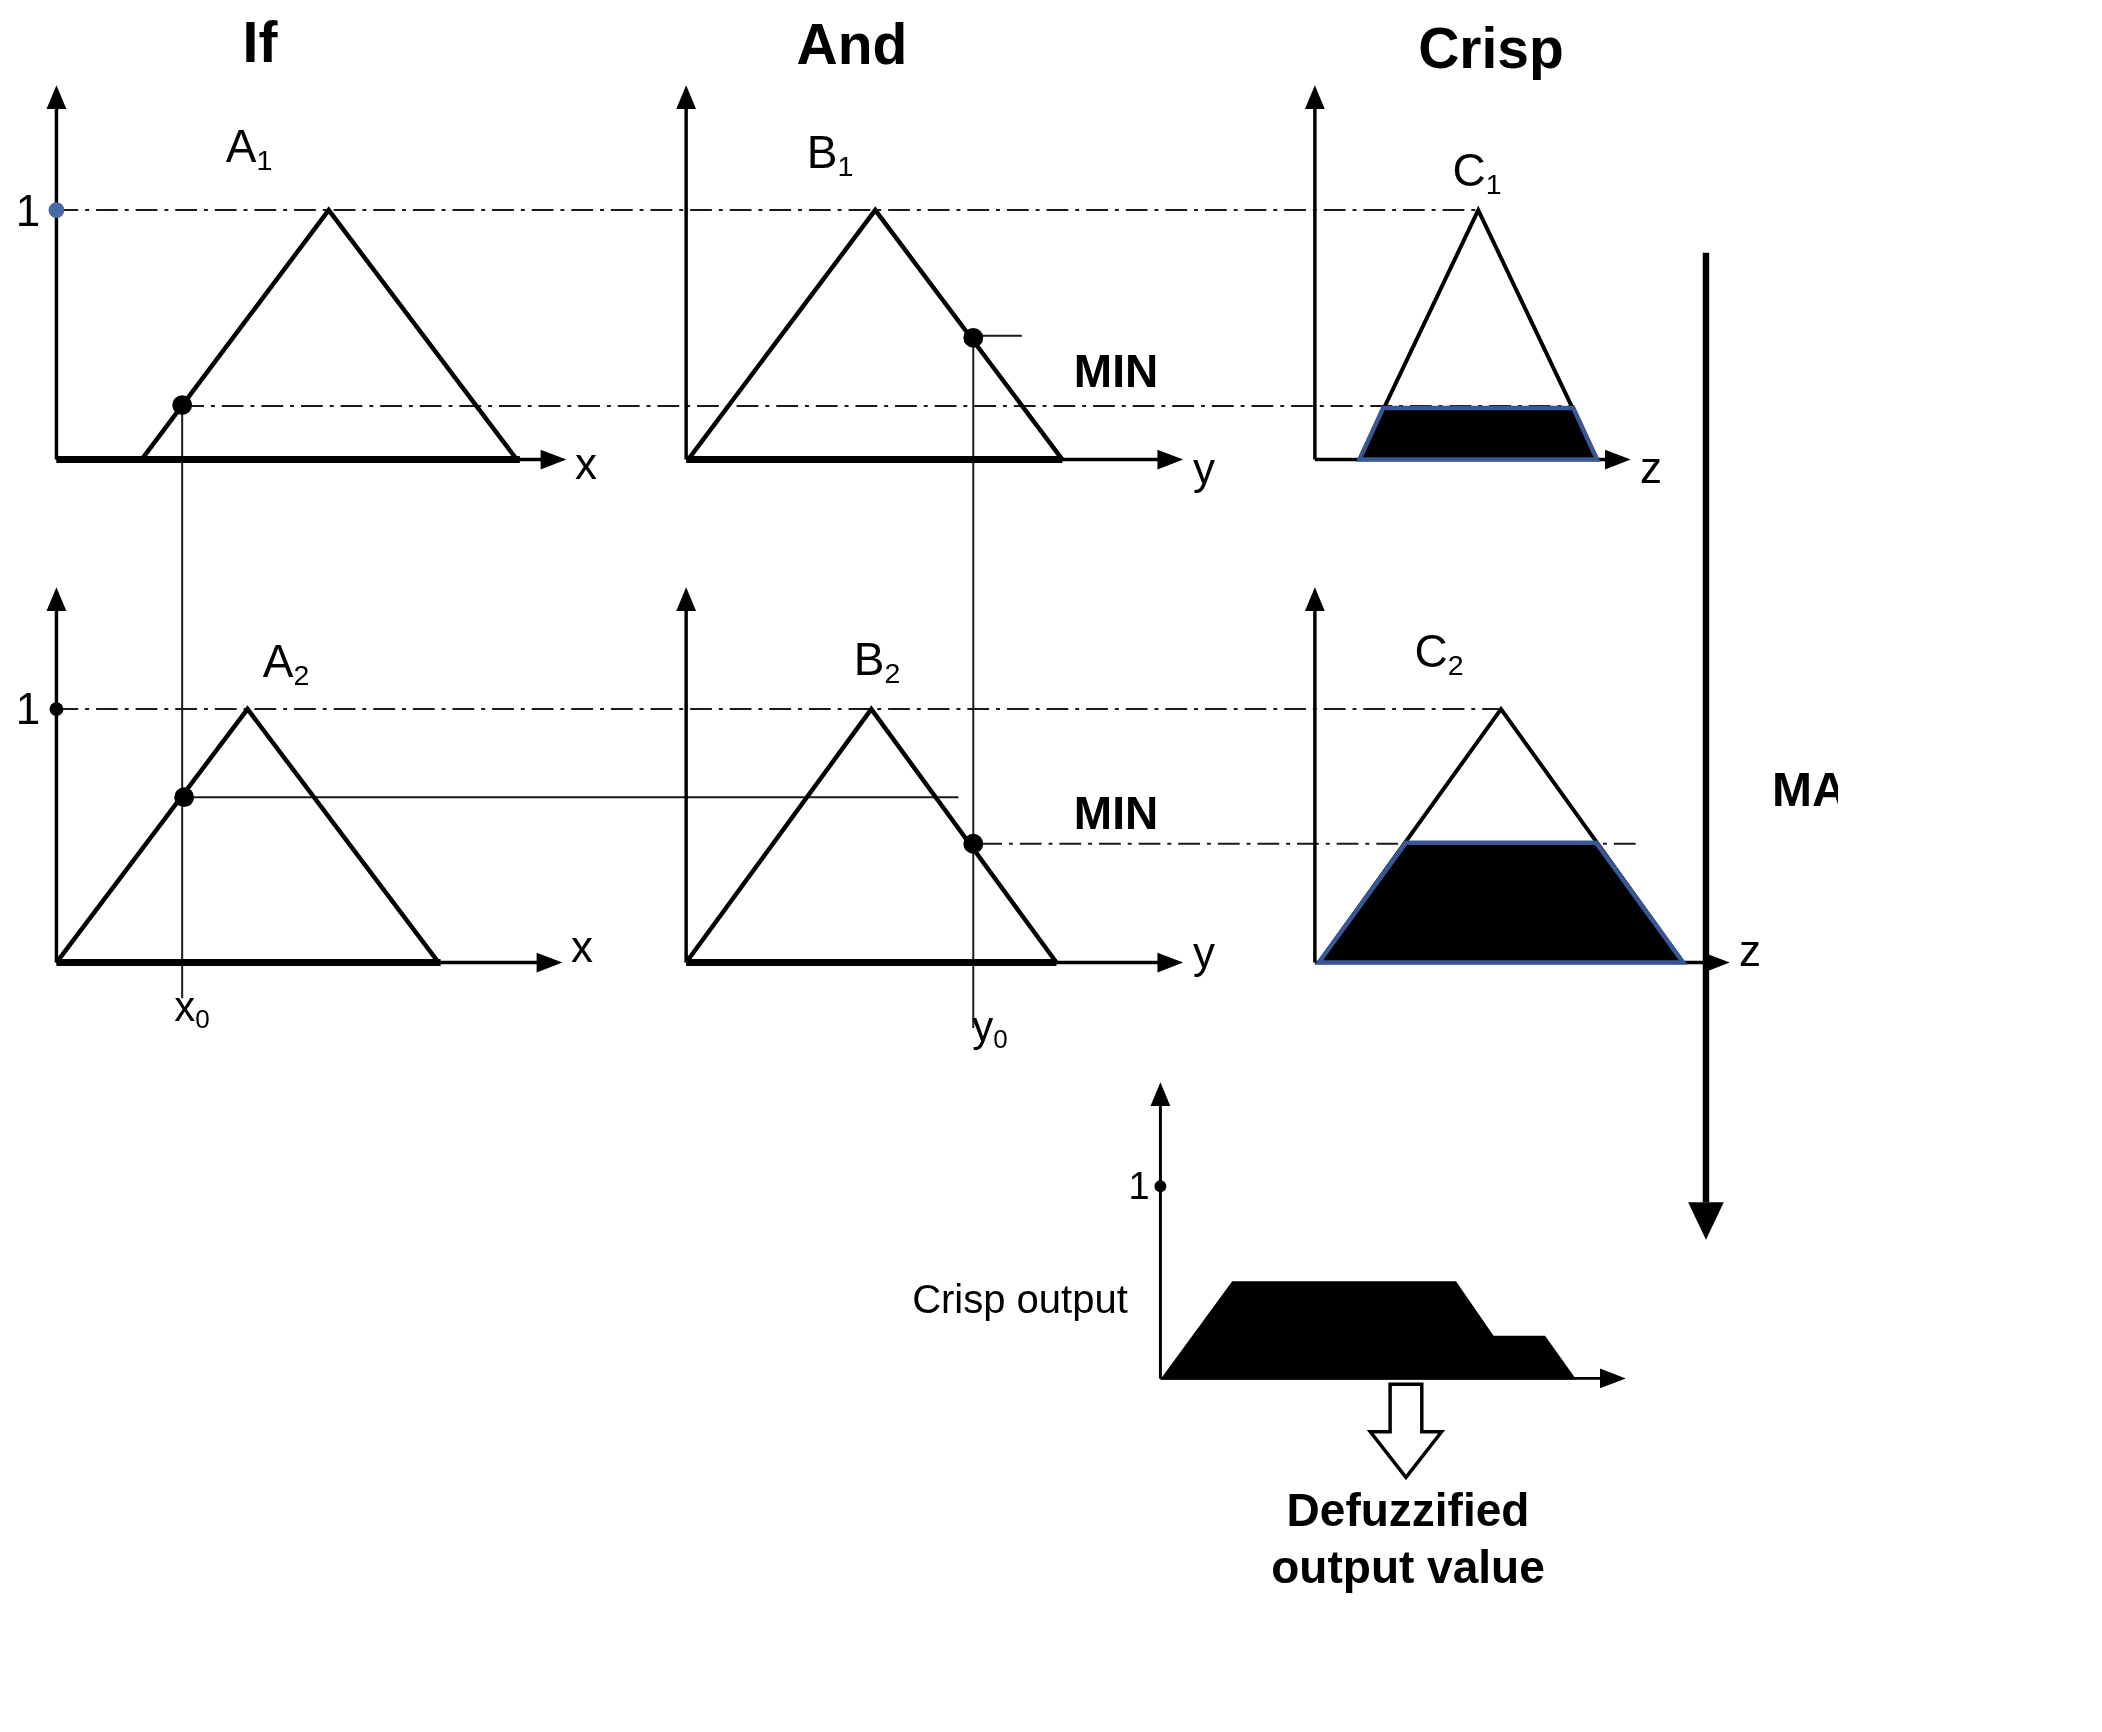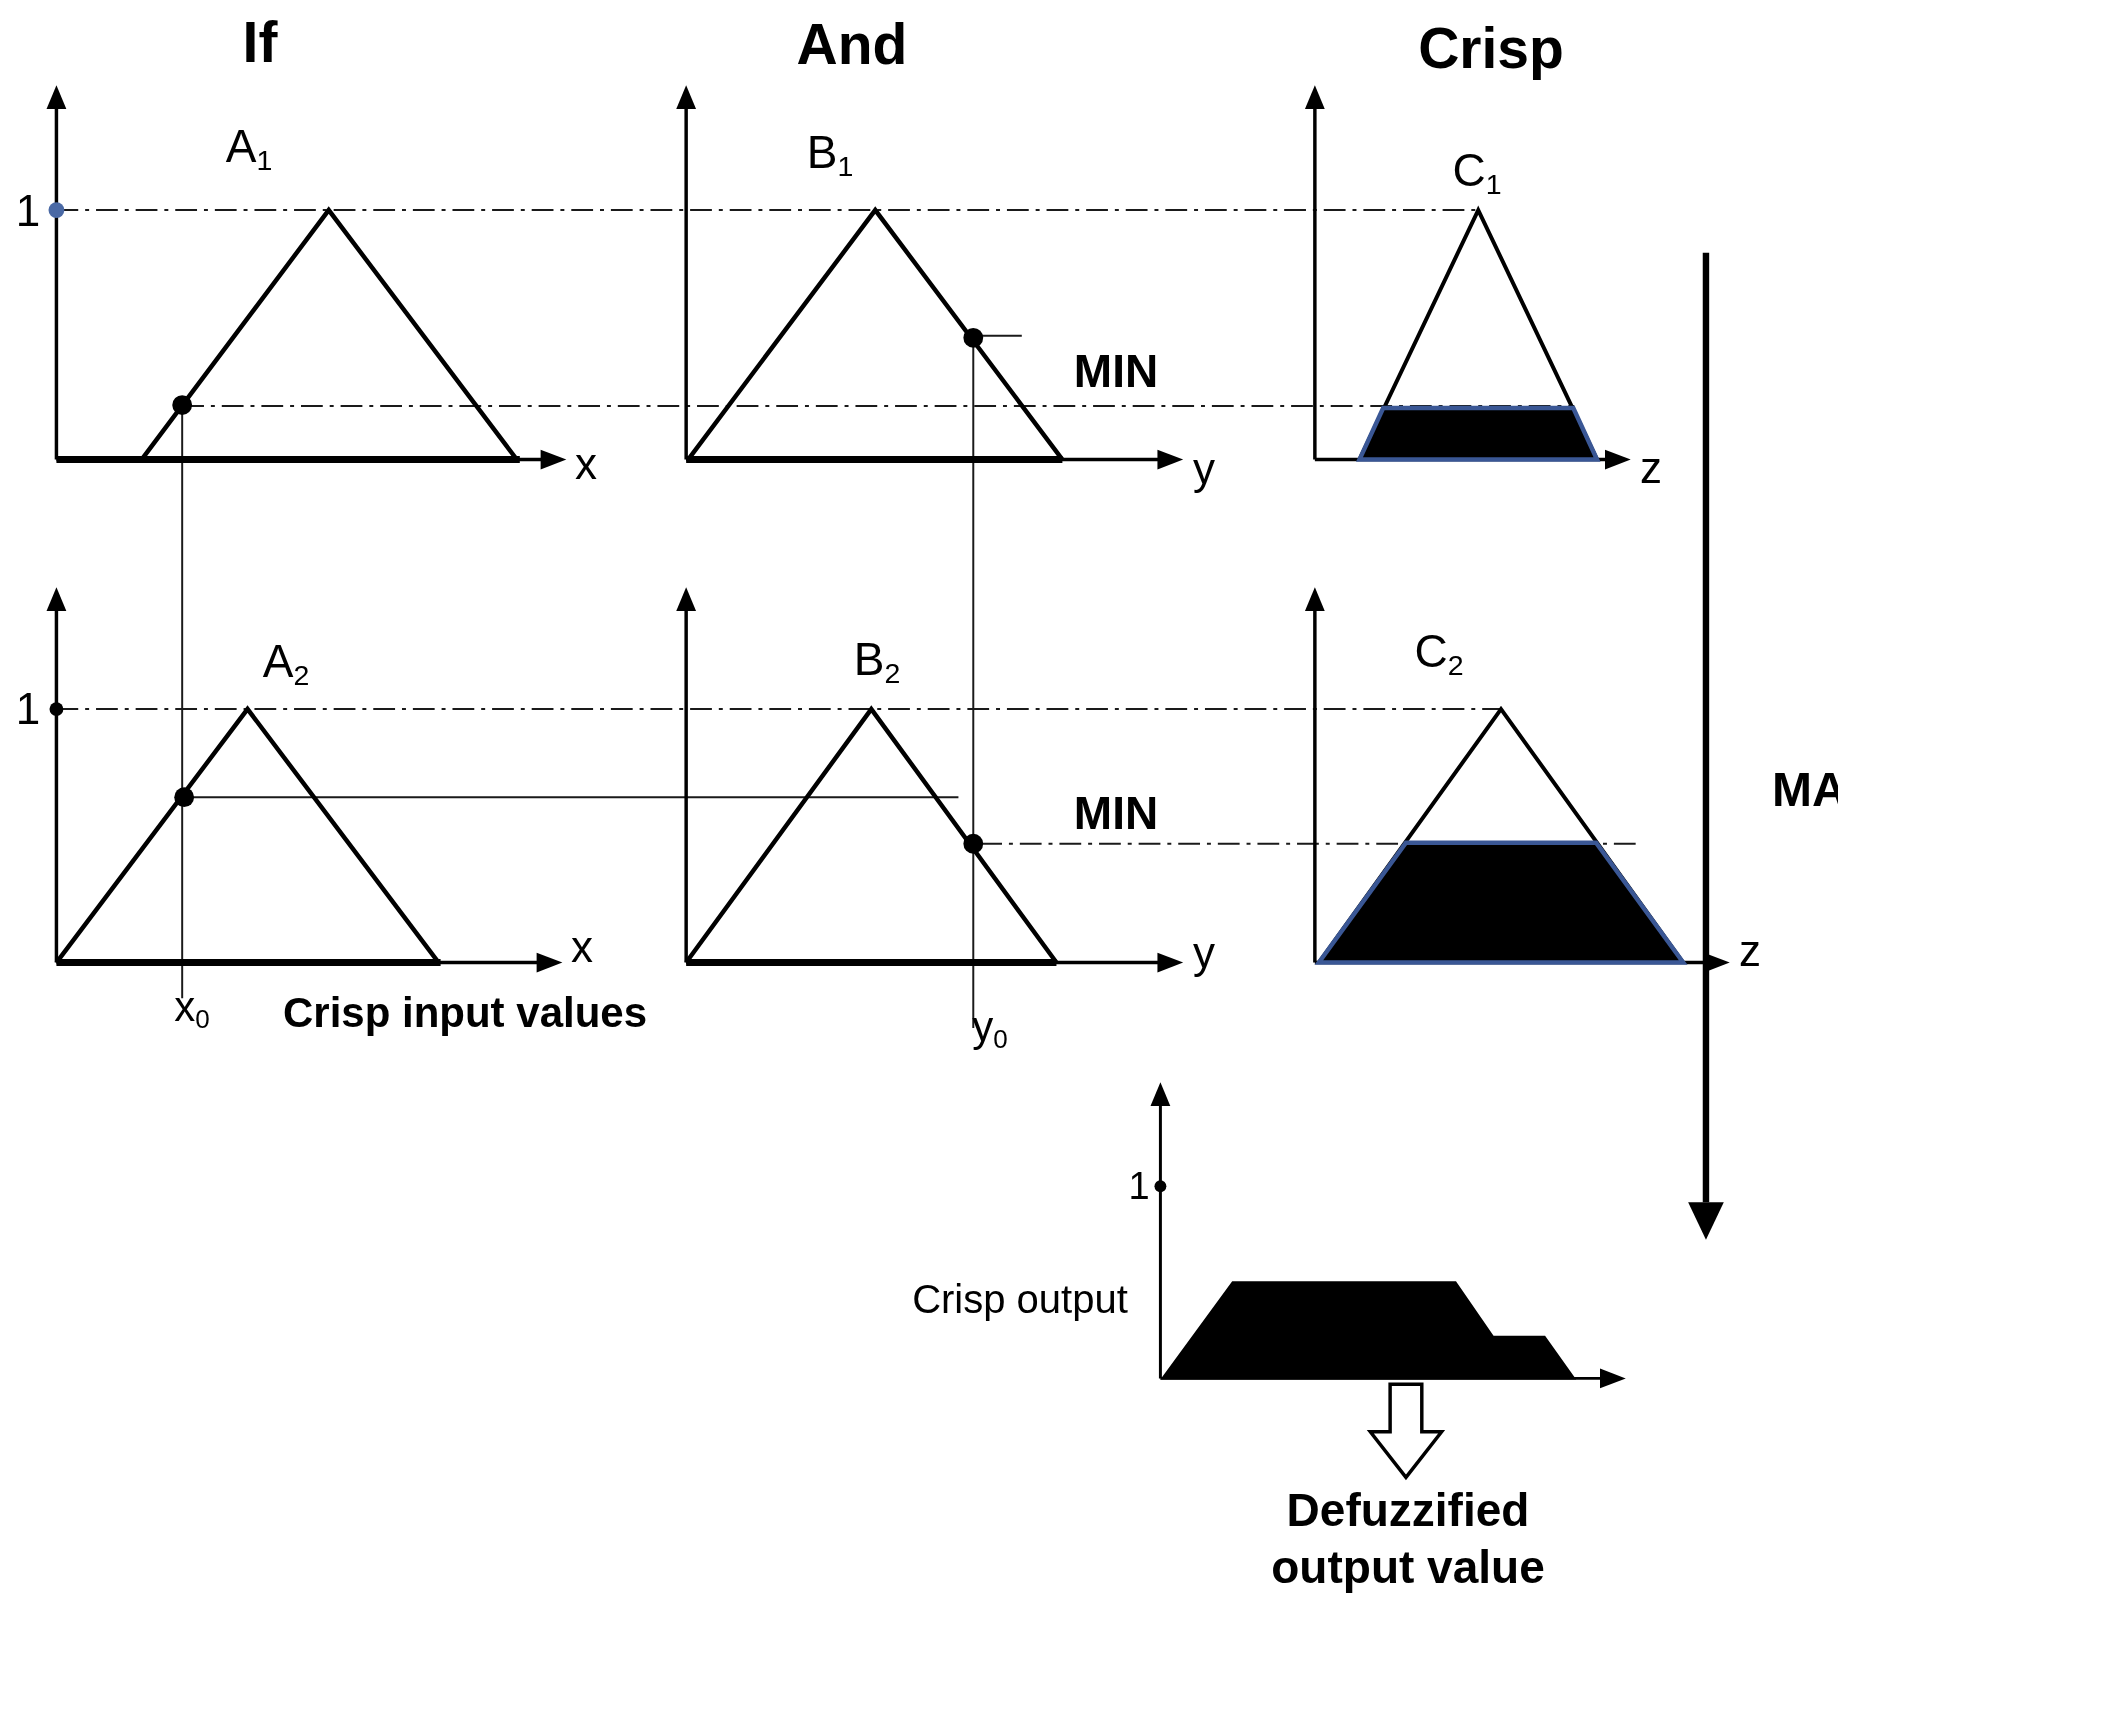--- a/index.html
+++ b/index.html
@@ -140,21 +140,20 @@
   <div class="lbl axis" style="left:582px;top:925px;">x</div>
   <div class="lbl axis" style="left:1204px;top:931px;">y</div>
   <div class="lbl axis" style="left:1750px;top:929px;">z</div>
 
   <div class="lbl minmax" style="left:1116px;top:348px;">MIN</div>
   <div class="lbl minmax" style="left:1116px;top:790px;">MIN</div>
   <div class="lbl maxlbl" style="left:1772px;top:766px;">MAX</div>
 
   <div class="lbl sublbl" style="left:184px;top:986px;"><span>x</span><span class="sub">0</span></div>
   <div class="lbl sublbl" style="left:982px;top:1006px;"><span>y</span><span class="sub">0</span></div>
-  <div class="lbl crisp" style="left:465px;top:992px;">Crisp input values</div>
 
   <div class="lbl fuzzyout" style="left:1020px;top:1279px;">Crisp output</div>
   <div class="lbl unitsm" style="left:1139px;top:1167px;">1</div>
   <div class="lbl defuzz" style="left:1408px;top:1487px;">Defuzzified</div>
   <div class="lbl defuzz" style="left:1408px;top:1544px;">output value</div>
 
 </div>
 
 
 </body></html>

